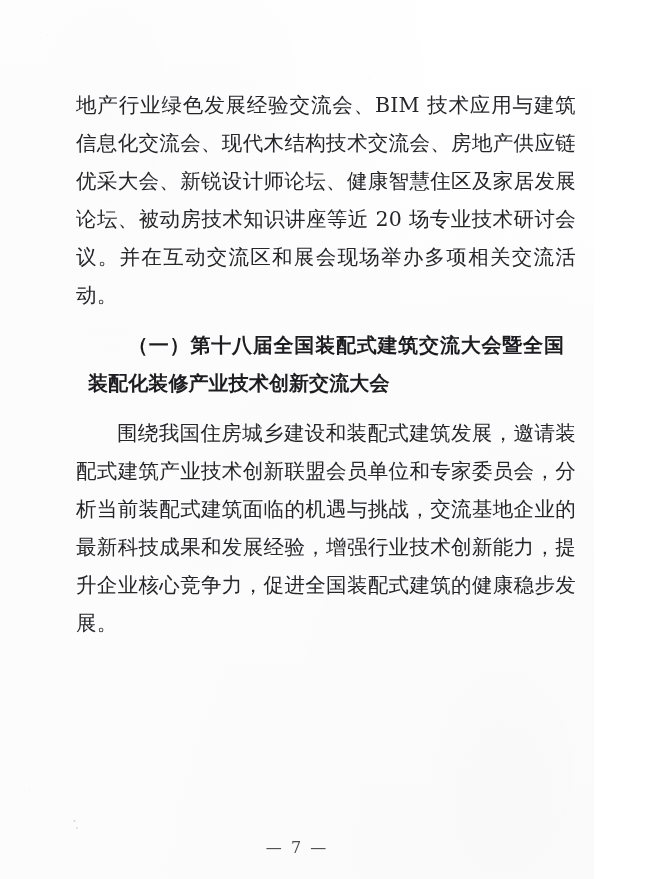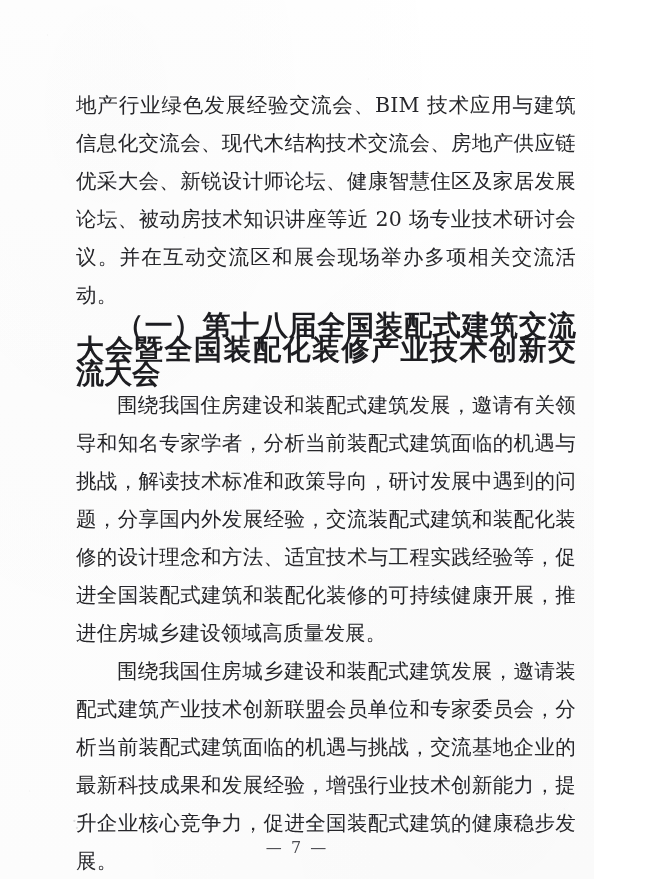--- a/index.html
+++ b/index.html
@@ -61,24 +61,24 @@
   }
 
   .para.indent {
     text-indent: 41px;
   }
 
   
   .para { text-align-last: left; }
 
   .heading {
-    margin: 0;
+    margin: 12px;
     font-family: "DejaVu Sans", "Liberation Sans", sans-serif;
-    font-size: 28px;
-    line-height: 24px;
+    font-size: 20px;
+    line-height: 38px;
     font-weight: 700;
     color: #1d1d21;
     text-align: justify;
     text-align-last: left;
     text-indent: 40px;
     letter-spacing: 0.1px;
   }
 
   .footer {
     position: absolute;
@@ -113,21 +113,20 @@
 <div class="page">
 
   <div class="scan-noise"></div>
 
   <div class="text-column">
 
     <p class="para">地产行业绿色发展经验交流会、BIM 技术应用与建筑信息化交流会、现代木结构技术交流会、房地产供应链优采大会、新锐设计师论坛、健康智慧住区及家居发展论坛、被动房技术知识讲座等近 20 场专业技术研讨会议。并在互动交流区和展会现场举办多项相关交流活动。</p>
 
     <p class="heading">（一）第十八届全国装配式建筑交流大会暨全国装配化装修产业技术创新交流大会</p>
 
-    <p class="para indent">围绕我国住房建设和装配式建筑发展，邀请有关领导和知名专家学者，分析当前装配式建筑面临的机遇与挑战，解读技术标准和政策导向，研讨发展中遇到的问题，分享国内外发展经验，交流装配式建筑和装配化装修的设计理念和方法、适宜技术与工程实践经验等，促进全国装配式建筑和装配化装修的可持续健康开展，推进住房城乡建设领域高质量发展。</p>
 
 
     <p class="para indent">围绕我国住房城乡建设和装配式建筑发展，邀请装配式建筑产业技术创新联盟会员单位和专家委员会，分析当前装配式建筑面临的机遇与挑战，交流基地企业的最新科技成果和发展经验，增强行业技术创新能力，提升企业核心竞争力，促进全国装配式建筑的健康稳步发展。</p>
 
   </div>
 
   <div class="smudge"></div>
 
   <div class="footer">— 7 —</div>
 

